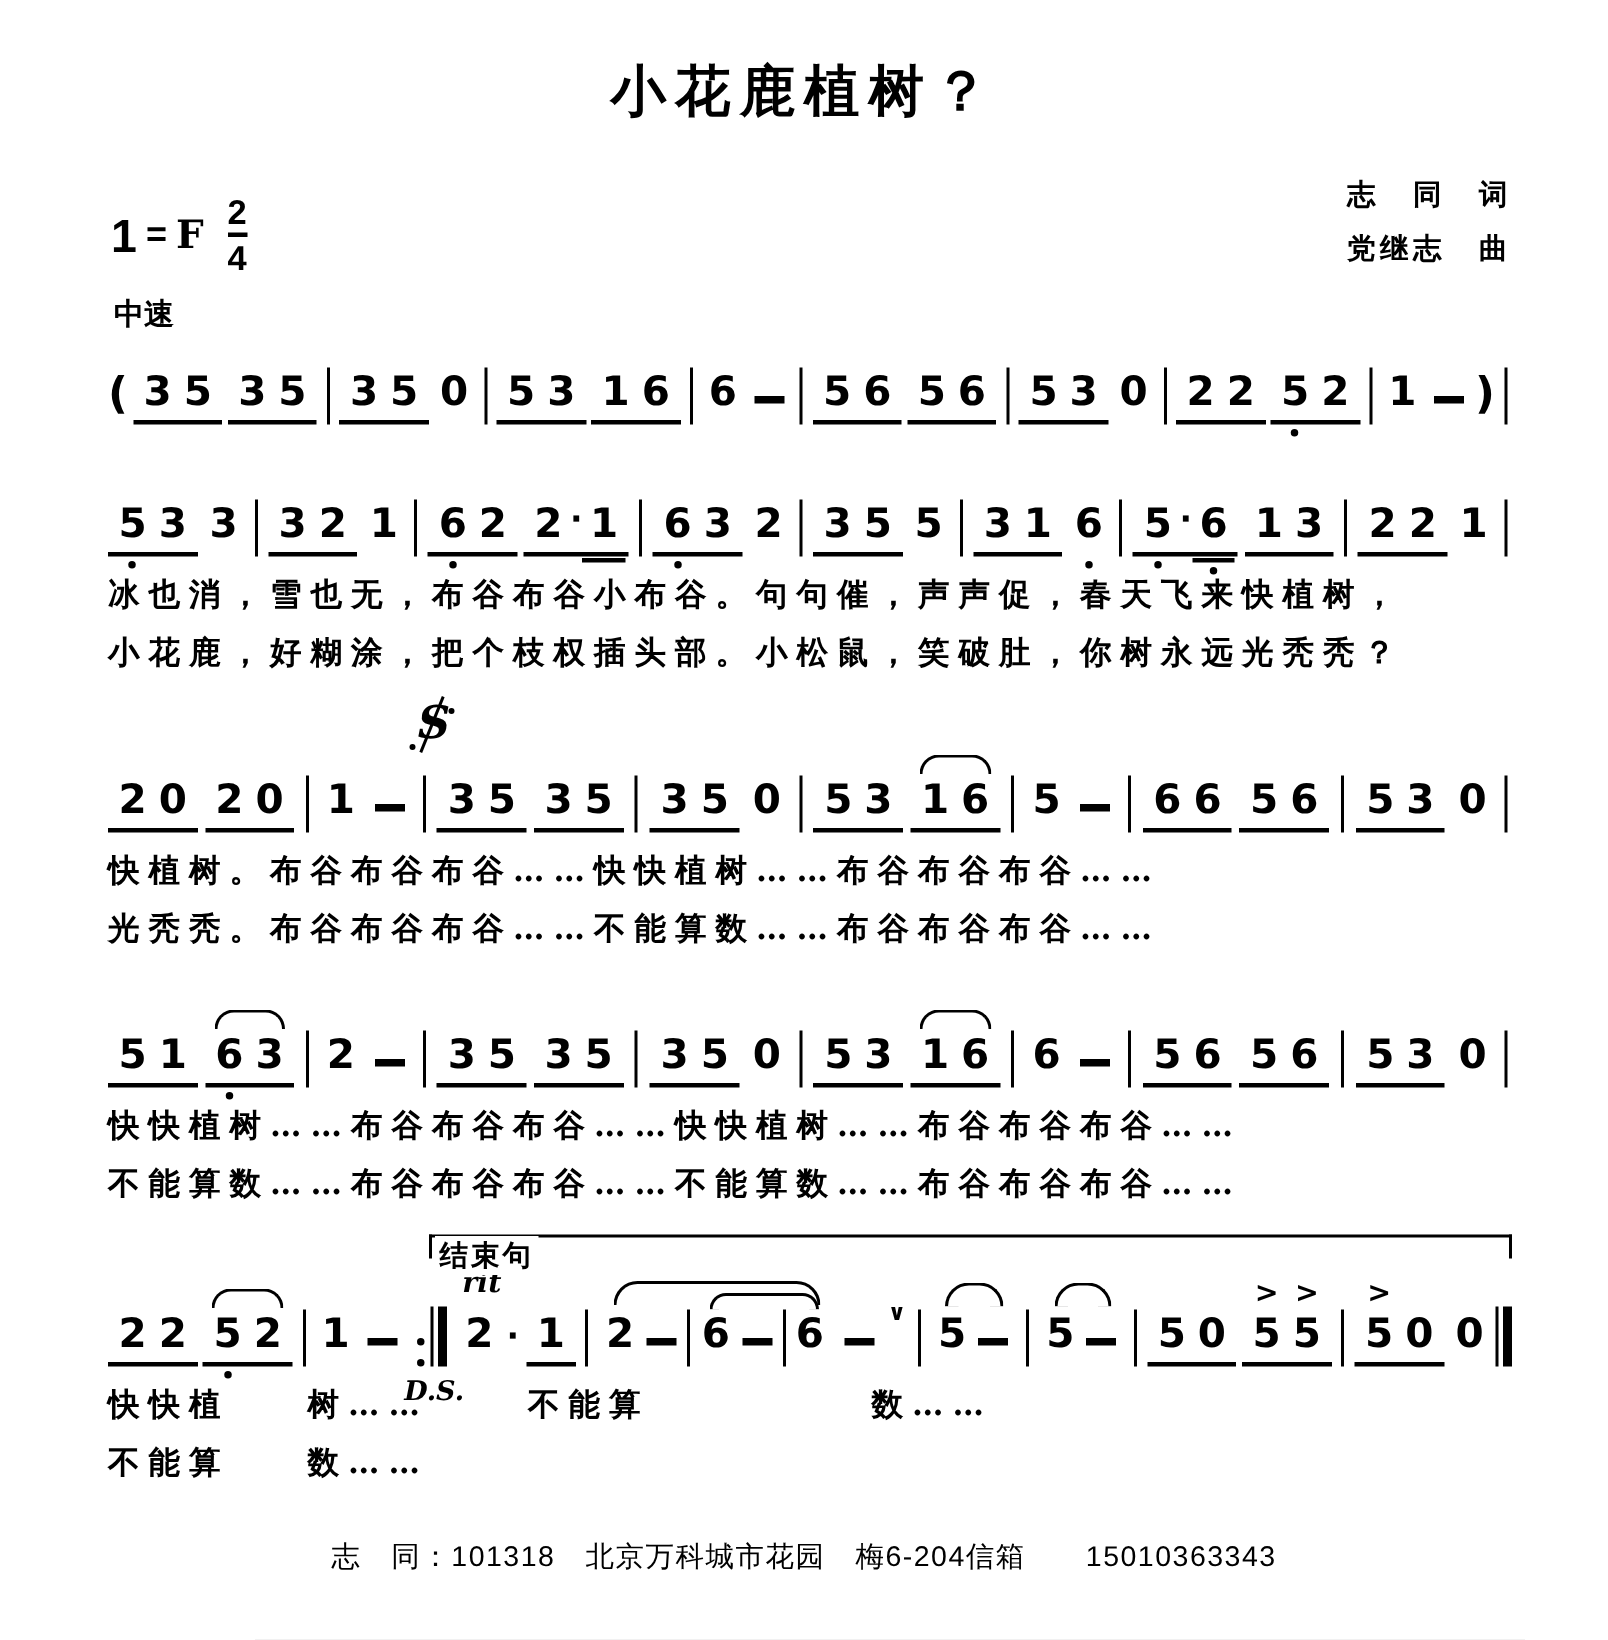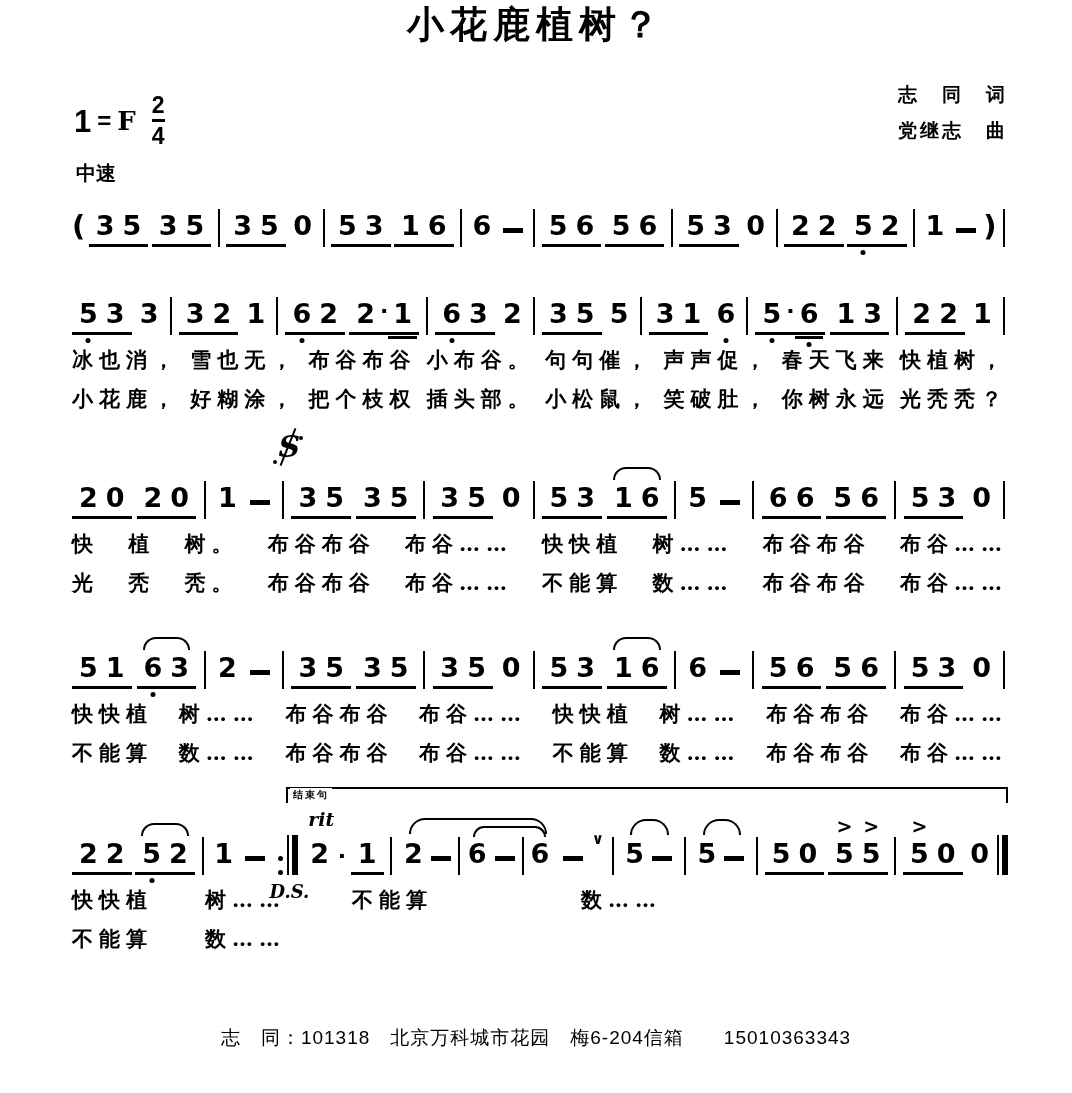--- a/index.html
+++ b/index.html
@@ -3,21 +3,21 @@
 <meta charset="utf-8">
 <style>
   html,body{margin:0;padding:0;background:#e8e8e8;}
   .sheet{
     width:1072px;height:1093px;background:#ffffff;position:relative;
     font-family:"Liberation Sans",sans-serif;color:#000;overflow:hidden;
     box-sizing:border-box;margin:0 auto;
   }
   
   .title{
-    text-align:center;font-size:37px;font-weight:bold;
+    text-align:center;padding-top:36px;font-size:37px;font-weight:bold;
     font-family:Liberation Sans, sans-serif;letter-spacing:6px;
   }
   .hdr{display:flex;justify-content:space-between;align-items:flex-end;margin:26px 64px 0 74px;}
   .keysig{display:flex;align-items:center;font-weight:bold;}
   .keysig .one{font-size:31px;line-height:1;}
   .keysig .eq{font-size:24px;margin:0 6px;line-height:1;}
   .keysig .keyF{font-size:26px;font-family:"DejaVu Serif",serif;line-height:1;}
   .meter{display:inline-flex;flex-direction:column;margin-left:16px;font-size:23px;font-weight:bold;line-height:1;text-align:center;}
   .meter .num{padding-bottom:2px;}
   .meter .den{border-top:3px solid #000;padding-top:3px;}
@@ -64,23 +64,23 @@
   .finalbar .thick{width:6px;height:40px;background:#000;display:block;}
   
   .segno{position:absolute;top:-52px;left:-6px;width:24px;height:42px;}
   .segno b{position:absolute;left:3px;top:0;font:bold italic 30px "DejaVu Serif",serif;}
   .segno .sl{position:absolute;left:11px;top:-2px;width:2px;height:40px;background:#000;transform:rotate(22deg);}
   .segno .d1{position:absolute;right:-3px;top:7px;width:4px;height:4px;border-radius:50%;background:#000;}
   .segno .d2{position:absolute;left:-3px;bottom:7px;width:4px;height:4px;border-radius:50%;background:#000;}
   
   .endb{position:absolute;left:214px;right:0;top:-42px;height:14px;
     border-top:2px solid #000;border-left:2px solid #000;border-right:2px solid #000;}
-  .endb .lab{position:absolute;left:2px;top:-1px;font-size:10px;font-weight:bold;background:#fff;padding:0 3px;letter-spacing:2px;}
-  
-  .lyric-row{display:flex;justify-content:space-between;margin-top:11px;
+  .endb .lab{position:absolute;left:2px;top:-1px;font-size:19px;font-weight:bold;background:#fff;padding:0 3px;letter-spacing:2px;}
+  
+  .lyric-row{display:flex;margin-top:11px;
     font-family:"DejaVu Serif",serif;font-size:21px;font-weight:bold;}
   .lyric-row span{letter-spacing:6px;white-space:nowrap;}
   .lyric-row.lyr-sparse1,.lyric-row.lyr-sparse2{justify-content:flex-start;}
   .lyr-sparse1 span:nth-child(2){margin-left:52px;}
   .lyr-sparse1 span:nth-child(3){margin-left:66px;}
   .lyr-sparse1 span:nth-child(4){margin-left:148px;}
   .lyr-sparse2 span:nth-child(2){margin-left:52px;}
   
   .footer{position:absolute;bottom:42px;left:0;width:100%;text-align:center;
     font-size:19px;font-weight:normal;letter-spacing:1px;}

